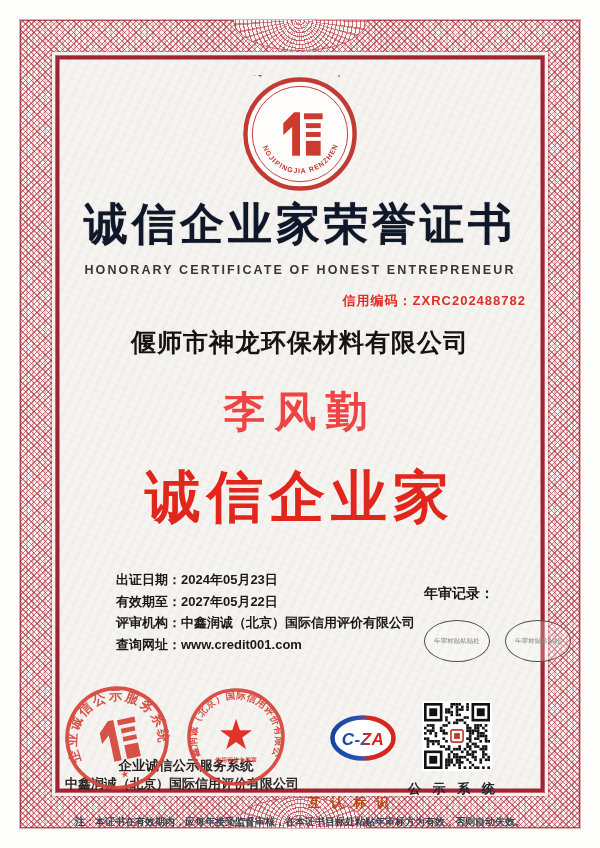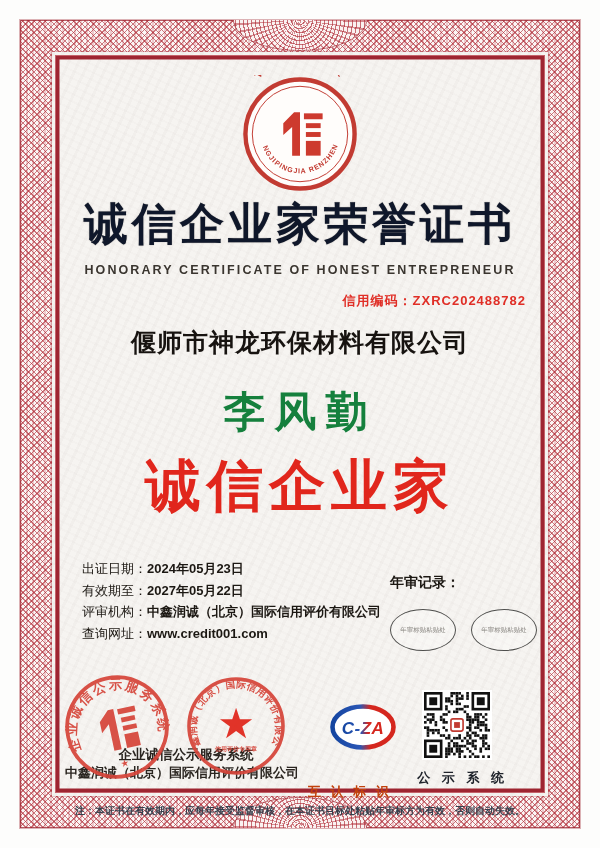--- a/index.html
+++ b/index.html
@@ -64,32 +64,32 @@
     margin-top:15px; padding-right:18px; text-align:right;
     font-size:13px; font-weight:700; color:#e02e26; letter-spacing:1px;
   }
   .company {
     margin-top:16px; font-size:25px; font-weight:900; color:#171310; letter-spacing:1px;
   }
   .uscc {
     margin-top:4px; font-size:11.5px; font-weight:700; color:#d93832; letter-spacing:1px;
   }
   .person {
-    margin-top:25px; font-size:42px; font-weight:900; color:#15803d; letter-spacing:9px;
+    margin-top:25px; font-size:42px; font-weight:900; color:#ef4444; letter-spacing:9px;
   }
   .honor {
-    margin-top:17px; font-size:56px; line-height:58px; font-weight:900;
+    margin-top:28px; font-size:56px; line-height:58px; font-weight:900;
     color:#e1261c; letter-spacing:6px;
   }
   .details {
     margin-top:43px; display:flex; text-align:left; padding:0 0 0 26px;
   }
   .d-left { flex:0 0 278px; }
   .d-row { font-size:13px; font-weight:700; color:#1c1813; line-height:21.5px; white-space:nowrap; }
-  .d-row .d-label { font-weight:400; }
+  .d-row .d-label { font-weight:700;margin-left:34px; }
   .d-right { flex:1; padding-left:9px; }
   .ar-label { font-size:14px; font-weight:900; color:#1c1813; margin-top:16px; }
   .ar-stickers { display:flex; gap:15px; margin-top:17px; }
   .sticker {
     width:66px; height:42px; border:1.5px solid #4f4f4d; border-radius:50%;
     display:flex; align-items:center; justify-content:center;
     color:#8a8782; font-size:6.5px; letter-spacing:0; background:rgba(255,255,255,.25);
   }
   
   .bottom-area { position:relative; height:112px; margin-top:23px; text-align:left; }
@@ -98,21 +98,21 @@
   .sys-line2 { position:absolute; top:90px; left:-12px; width:276px; text-align:center;
     font-size:13px; font-weight:900; color:#2a2520; white-space:nowrap; }
   .stamp { position:absolute; opacity:.93; }
   .stamp-left { left:8px; top:0; width:106px; height:106px; transform:rotate(-12deg); }
   .stamp-right { left:130px; top:2px; width:100px; height:100px; }
   .cza { position:absolute; left:272px; top:28px; }
   .cza-label { position:absolute; left:252px; top:109px; width:110px; text-align:left;
     font-size:13px; font-weight:900; letter-spacing:3px; color:#c2410c; }
   .qr { position:absolute; left:366px; top:16px; width:70px; height:70px; background:#fff; padding:2px; }
   .qr svg { display:block; width:100%; height:100%; }
-  .qr-label { position:absolute; left:352px; top:95px; width:100px; text-align:right;
+  .qr-label { position:absolute; left:352px; top:95px; width:100px; text-align:left;
     font-size:13px; font-weight:900; letter-spacing:4px; color:#20242c; }
   .note {
     margin-top:18px; font-size:10px; font-weight:700; color:#35404d; letter-spacing:0;
     white-space:nowrap;
   }
   .hidden-defs { position:absolute; width:0; height:0; overflow:hidden; }
 </style>
 </head>
 <body>
 

